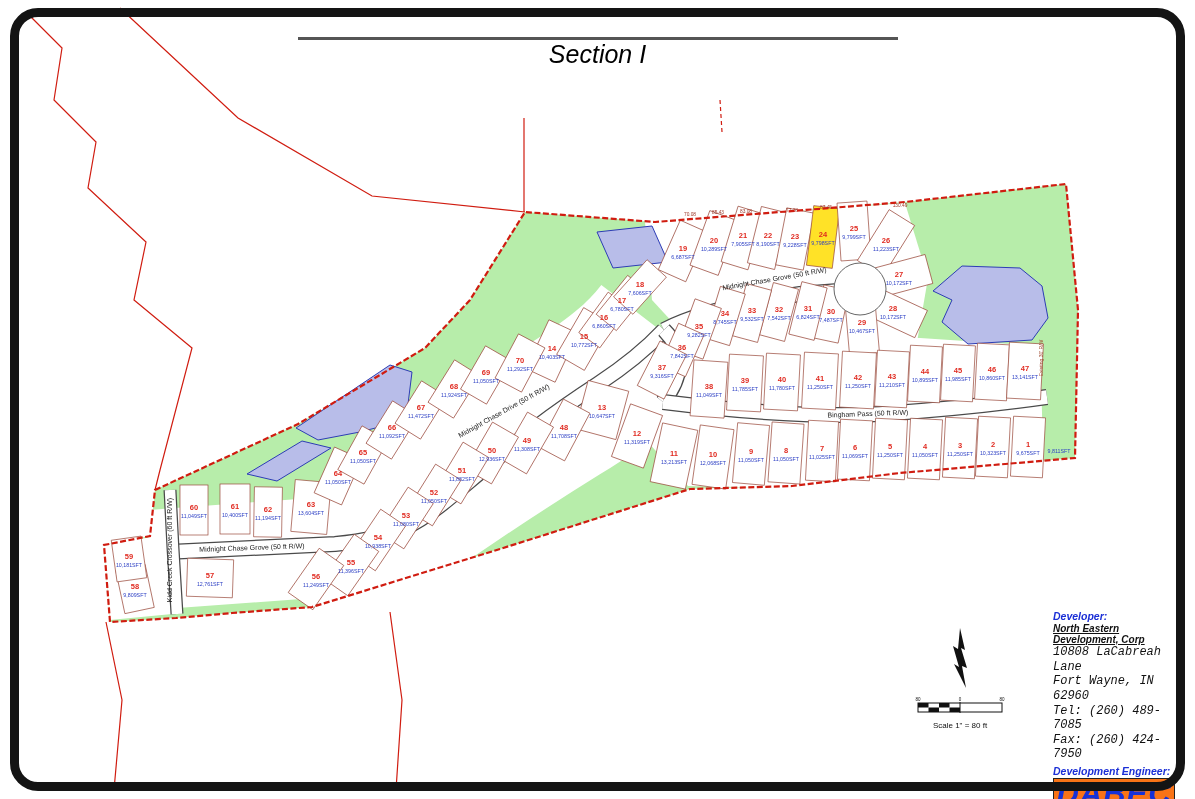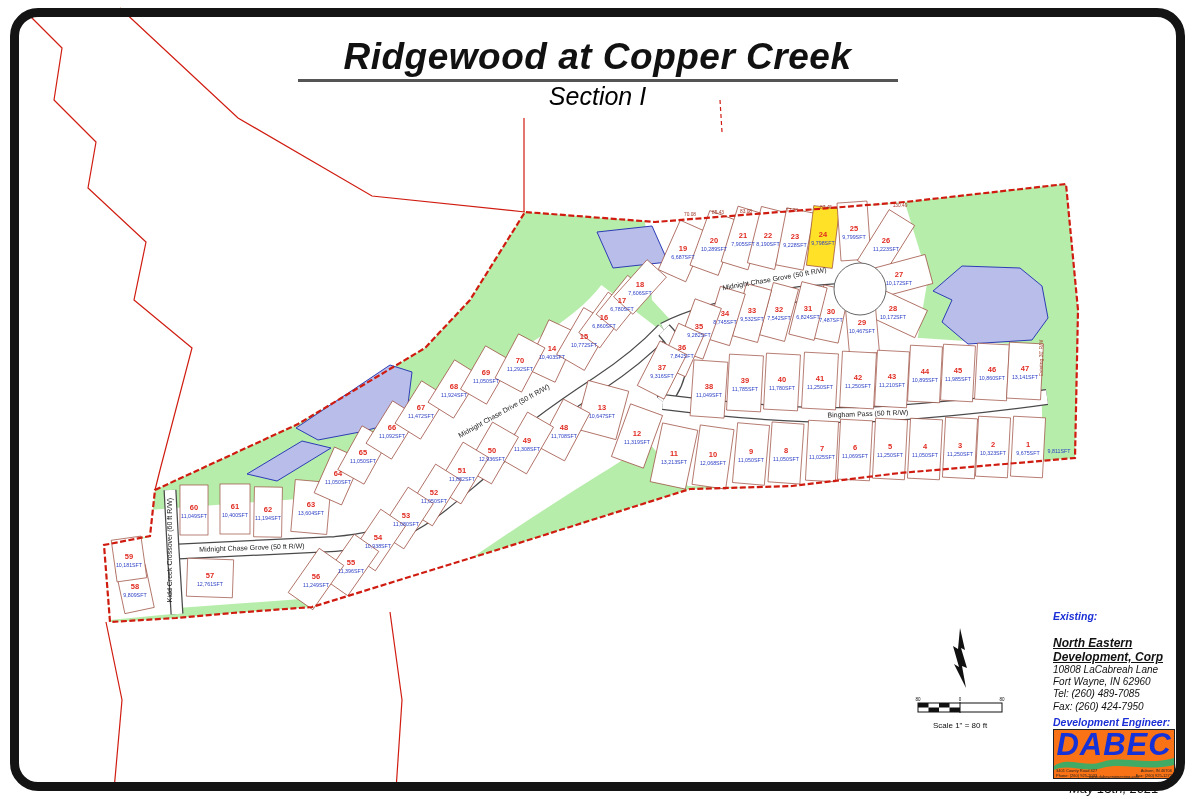--- a/index.html
+++ b/index.html
@@ -12,22 +12,22 @@
   .title-block{position:absolute;top:36px;left:0;width:100%;text-align:center;z-index:20;}
   .title-main{font-size:37px;font-weight:bold;font-style:italic;color:#111;letter-spacing:.5px;}
   .title-rule{width:600px;border-bottom:3px solid #555;margin:1px auto 0;}
   .title-sub{font-size:25px;font-style:italic;color:#000000;margin-top:0;}
   
   .scale-block{position:absolute;left:900px;top:626px;width:120px;text-align:center;z-index:20;}
   .scale-caption{font-size:8px;color:#111;margin-top:1px;}
   
   .info{position:absolute;left:1053px;top:610px;width:122px;z-index:30;font-style:italic;color:#111;}
   .blue-heading{color:#1b2fd6;font-size:10.5px;font-weight:bold;}
-  .dev-name{font-size:12px;font-weight:bold;text-decoration:underline;margin-top:14px;}
-  .addr-line{font-size:10px;line-height:1.22;}
+  .dev-name{font-size:10px;font-weight:bold;text-decoration:underline;margin-top:1px;}
+  .addr-line{font-size:12px;line-height:1.22;font-family:Liberation Mono, monospace;}
   .logo-box{position:relative;border:1.5px solid #222;background:#f97316;height:48px;margin-top:1px;overflow:hidden;}
   .logo-text{position:relative;z-index:2;font-size:31px;line-height:30px;font-weight:bold;
              color:#1531d8;text-align:center;font-style:italic;letter-spacing:1px;}
   .logo-wave{position:absolute;left:0;bottom:8px;width:100%;height:16px;z-index:3;opacity:.85;}
   .logo-addr{position:absolute;left:0;bottom:0;width:100%;z-index:4;display:flex;
              justify-content:space-between;font-size:4px;font-style:normal;color:#222;padding:0 2px;box-sizing:border-box;}
   .logo-url{position:absolute;left:0;bottom:-1px;width:100%;text-align:center;font-size:4px;z-index:4;color:#222;}
   .date-line{font-size:13px;text-align:center;margin-top:2px;}
   .note{font-size:6.2px;line-height:1.28;margin-top:1px;}
   .note-label{font-weight:bold;text-decoration:underline;}
@@ -310,21 +310,20 @@
       <path d="M28,14 L62,48 L54,100 L96,142 L88,188 L146,242 L134,300 L192,348 L160,470 L155,490"></path>
       <path d="M120,8 L238,118 L372,196 L525,212"></path>
       <path d="M524,118 L524,212"></path>
       <path d="M720,100 L722,132" stroke-dasharray="4 3"></path>
       <path d="M106,622 L122,700 L114,790"></path>
       <path d="M390,612 L402,700 L396,790"></path>
     </g>
   </svg>
 
   <div class="title-block">
-    <div class="title-main">Ridgewood at Copper Creek</div>
     <div class="title-rule"></div>
     <div class="title-sub">Section I</div>
   </div>
 
   <div class="scale-block">
     <svg width="40" height="66" viewBox="0 0 40 66">
       <path d="M20,2 L25,24 L21,22 L27,42 L22,40 L26,62 L14,38 L19,41 L13,20 L18,23 Z" fill="#111"></path>
     </svg>
     <svg width="96" height="20" viewBox="0 0 96 20">
       <text x="6" y="5" font-size="4.5" text-anchor="middle" fill="#111">80</text>
@@ -334,21 +333,21 @@
       <rect x="6" y="7" width="10.5" height="4.5" fill="#111"></rect>
       <rect x="27" y="7" width="10.5" height="4.5" fill="#111"></rect>
       <rect x="16.5" y="11.5" width="10.5" height="4.5" fill="#111"></rect>
       <rect x="37.5" y="11.5" width="10.5" height="4.5" fill="#111"></rect>
       <line x1="48" y1="6" x2="48" y2="17" stroke="#111" stroke-width="1"></line>
     </svg>
     <div class="scale-caption">Scale 1" = 80 ft</div>
   </div>
 
   <div class="info">
-    <div class="blue-heading">Existing:</div>
+    <div class="blue-heading">Developer:</div>
     <div class="dev-name">North Eastern Development, Corp</div>
     <div class="addr-line">10808 LaCabreah Lane</div>
     <div class="addr-line">Fort Wayne, IN 62960</div>
     <div class="addr-line">Tel: (260) 489-7085</div>
     <div class="addr-line">Fax: (260) 424-7950</div>
     <div class="blue-heading" style="margin-top:3px">Development Engineer:</div>
     <div class="logo-box">
       <div class="logo-text">DABEC</div>
       <svg class="logo-wave" viewBox="0 0 120 16" preserveAspectRatio="none">
         <path d="M0,12 C14,2 30,14 48,8 C68,1 92,12 120,4 L120,11 C92,18 68,8 48,14 C30,19 14,9 0,16 Z" fill="#22b573"></path>

